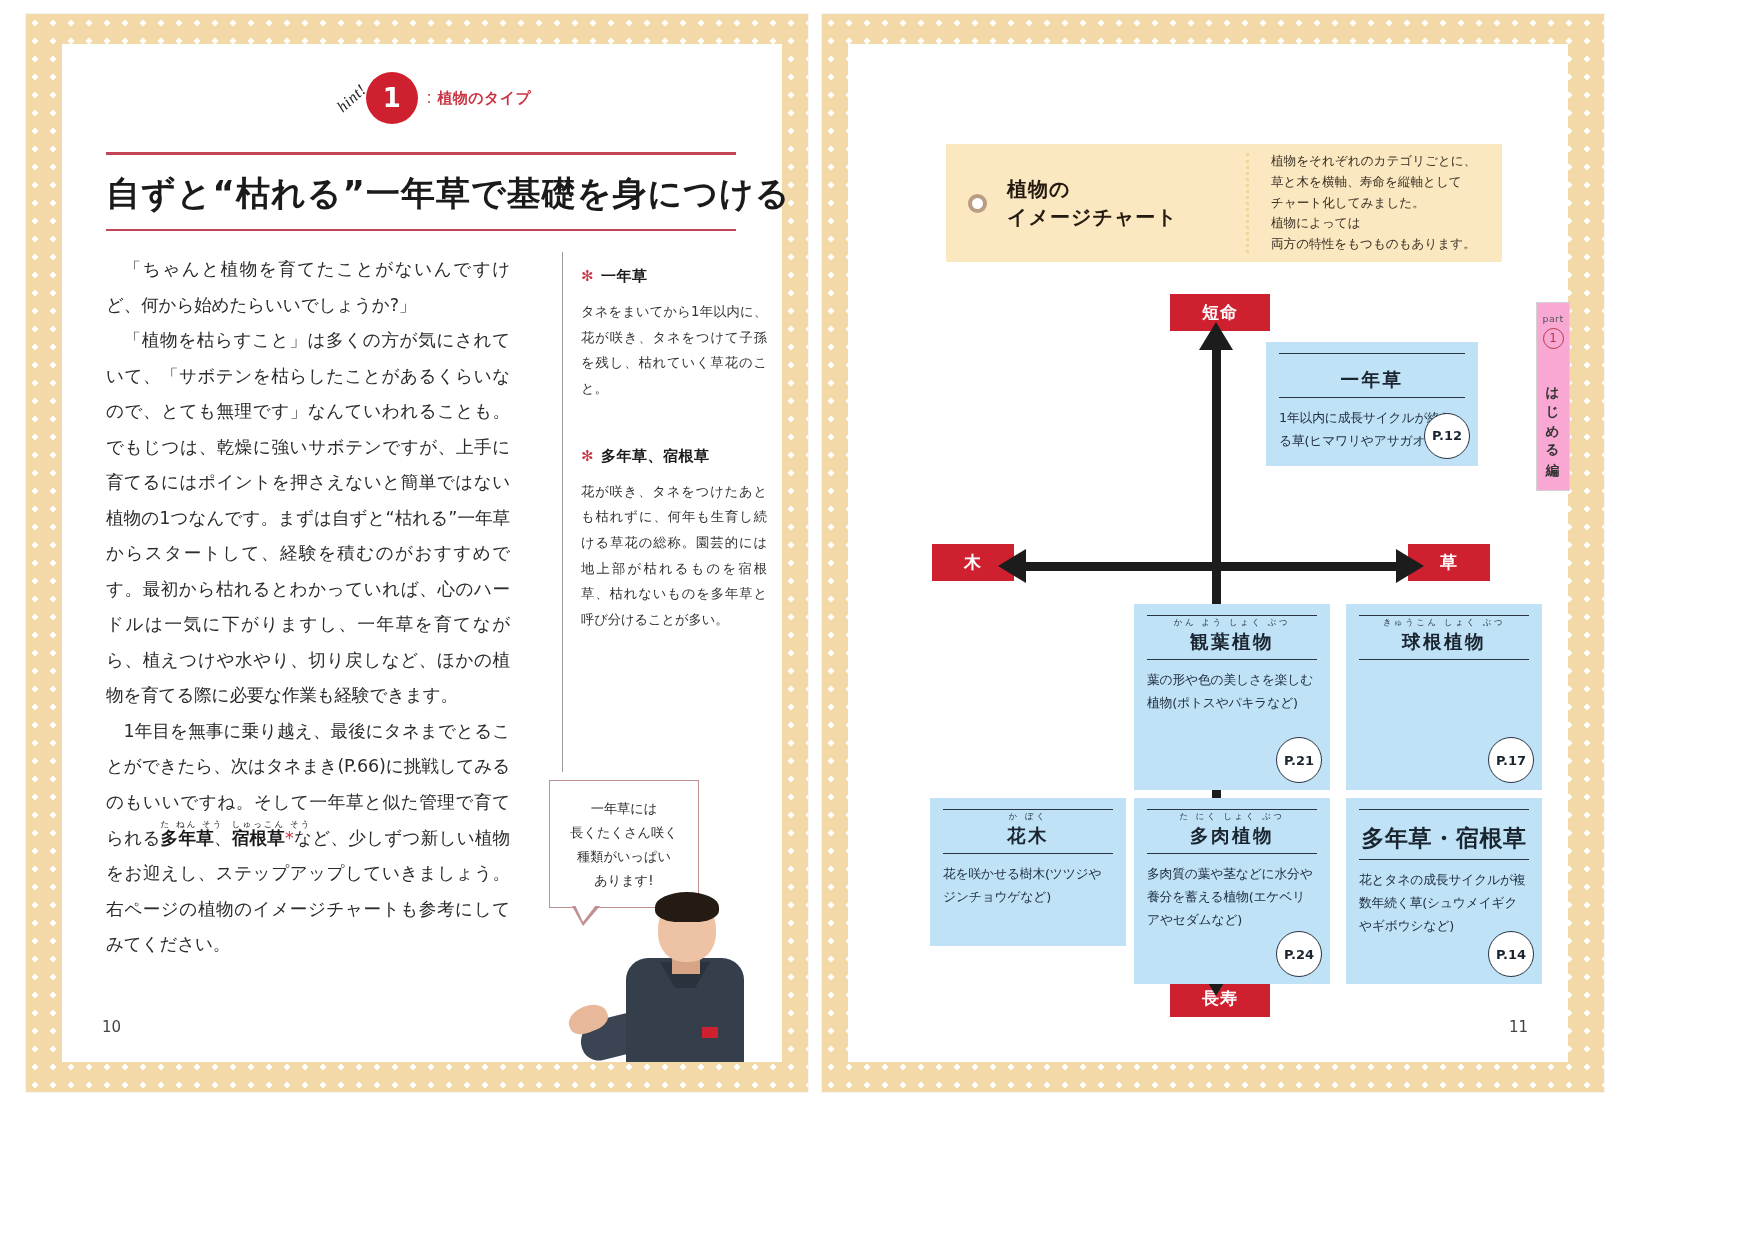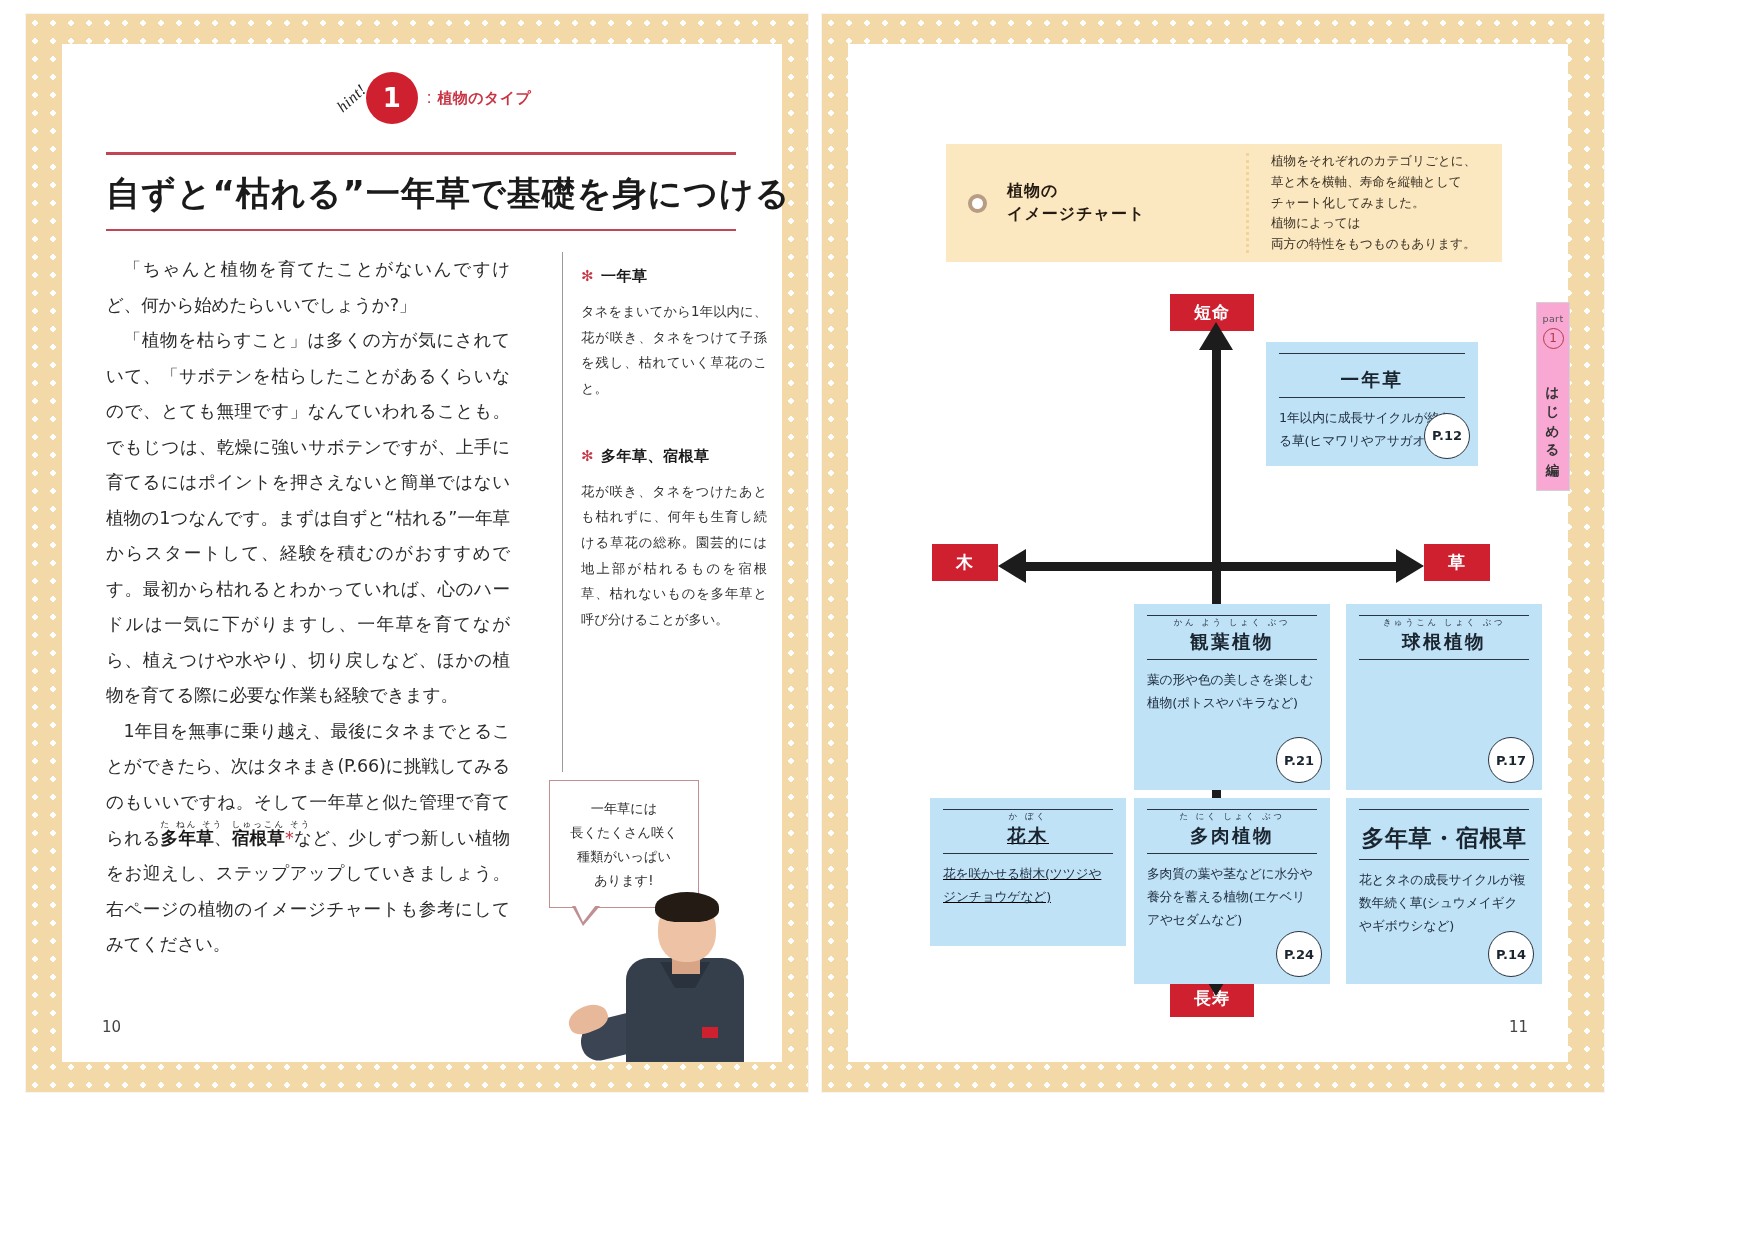--- a/index.html
+++ b/index.html
@@ -153,38 +153,38 @@
   .banner {
     position: absolute; left: 98px; top: 100px; right: 66px; height: 118px;
     background: #fbe8c0; display: flex; align-items: center;
   }
   .banner-left { display: flex; align-items: center; padding-left: 22px; width: 300px; }
   .banner-dot {
     width: 19px; height: 19px; border-radius: 50%;
     border: 4px solid #b89d82; background: #fff; margin-right: 20px; flex: none;
   }
   .banner-title {
-    font-size: 16px; font-weight: bold; color: #241a12;
+    font-size: 20px; font-weight: bold; color: #241a12;
     line-height: 1.42; letter-spacing: 1px;
     font-family: "DejaVu Sans", sans-serif;
   }
   .banner-sep {
     width: 0; border-left: 3px dotted #f1d49a; align-self: stretch; margin: 9px 0;
   }
   .banner-note {
     font-size: 12.6px; line-height: 1.66; color: #3a3024;
     padding-left: 22px; font-family: "DejaVu Sans", sans-serif;
   }
 
   .chart { position: absolute; left: 66px; top: 236px; right: 60px; bottom: 70px; }
 
   .axis-tag {
     position: absolute; background: #cf2030; color: #fff;
     font-size: 17px; font-weight: bold; letter-spacing: 1px;
-    padding: 7px 24px; font-family: "DejaVu Sans", sans-serif;
+    padding: 7px 32px; font-family: "DejaVu Sans", sans-serif;
   }
   .tag-top    { left: 256px; top: 14px; }
   .tag-bottom { left: 256px; top: 700px; }
   .tag-left   { left: 18px;  top: 264px; }
   .tag-right  { right: 18px; top: 264px; }
 
   .v-axis {
     position: absolute; left: 298px; top: 64px; width: 9px; height: 628px; background: #1c1c1c;
   }
   .v-arrow-up {
@@ -235,21 +235,21 @@
     width: 46px; height: 46px; border-radius: 50%;
     background: #fff; border: 1.2px solid #2a3440;
     display: flex; align-items: center; justify-content: center;
     font-size: 13px; font-weight: bold; color: #1b2530;
     font-family: "DejaVu Sans", sans-serif;
   }
 
   .box-a { left: 352px; top: 62px;  width: 212px; }
   .box-b { left: 220px; top: 324px; width: 196px; height: 186px; }
   .box-c { left: 432px; top: 324px; width: 196px; height: 186px; }
-  .box-d { left: 16px;  top: 518px; width: 196px; height: 148px; text-decoration: underline; }
+  .box-d { left: 16px;  top: 518px; width: 196px; height: 148px; }
   .box-e { left: 220px; top: 518px; width: 196px; height: 186px; }
   .box-f { left: 432px; top: 518px; width: 196px; height: 186px; }
 
   
   .part-tab {
     position: absolute; right: -2px; top: 258px;
     width: 34px; padding: 10px 0 14px;
     background: #f9a8d4; border: 1px solid #d2d2d2;
     text-align: center; font-family: "DejaVu Sans", sans-serif;
   }

